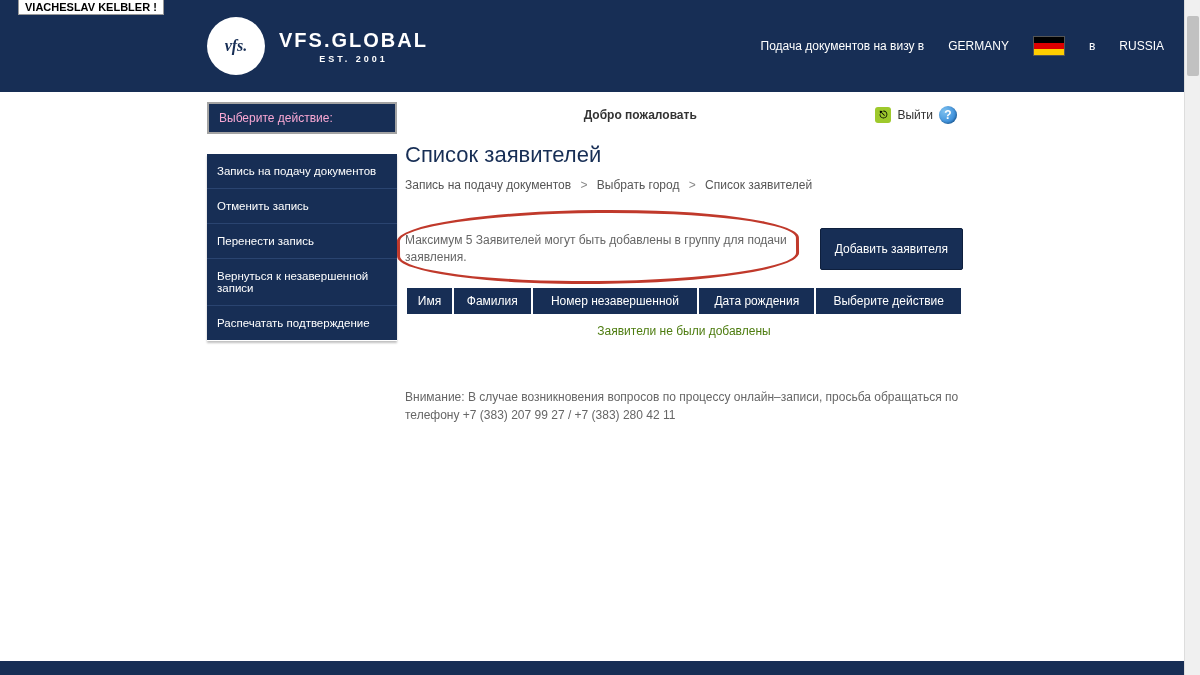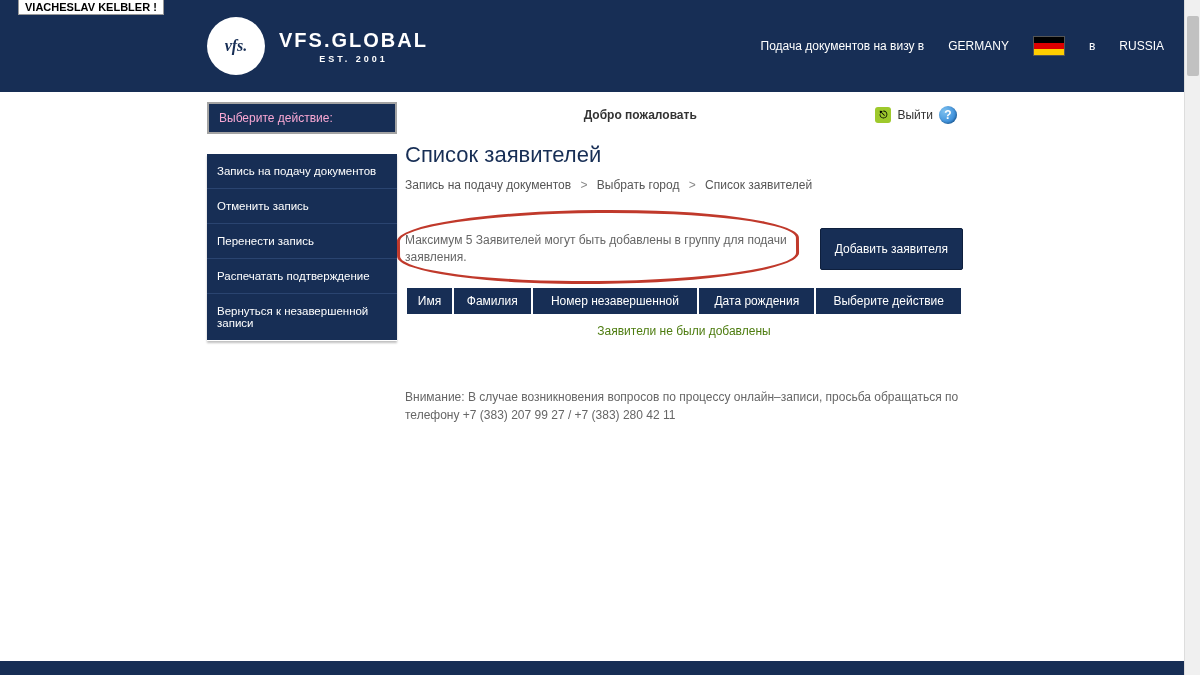--- a/index.html
+++ b/index.html
@@ -228,22 +228,22 @@
 </div>
 
 <div class="content-wrap">
   <div class="layout">
     <aside class="sidebar">
       <div class="sidebar-header">Выберите действие:</div>
       <div class="sidebar-items">
         <div class="sidebar-item">Запись на подачу документов</div>
         <div class="sidebar-item">Отменить запись</div>
         <div class="sidebar-item">Перенести запись</div>
+        <div class="sidebar-item">Вернуться к незавершенной записи</div>
         <div class="sidebar-item">Распечатать подтверждение</div>
-        <div class="sidebar-item">Вернуться к незавершенной записи</div>
       </div>
     </aside>
 
     <main class="main">
       <div class="topbar">
         <div class="welcome">Добро пожаловать</div>
         <div class="actions">
           <span class="logout-ico">⎋</span>
           <a href="#" style="color:#333;text-decoration:none">Выйти</a>
           <span class="help-ico">?</span>

